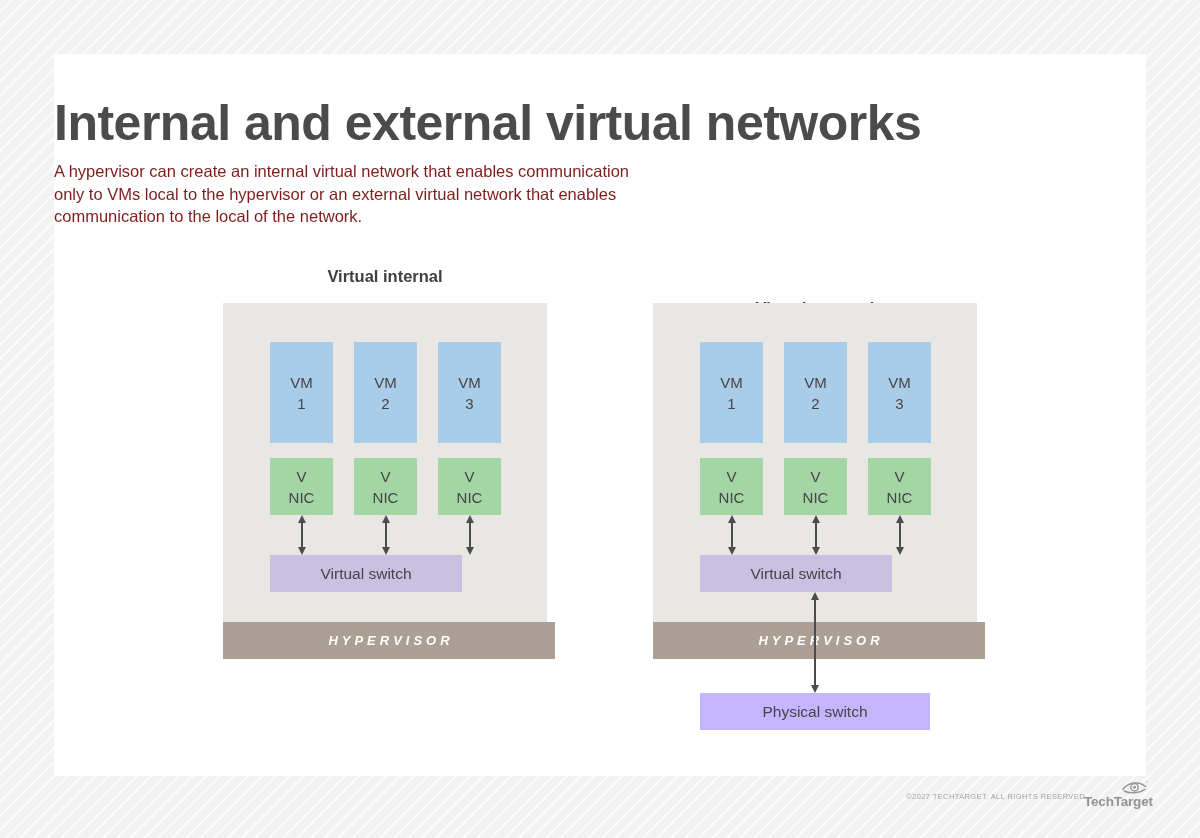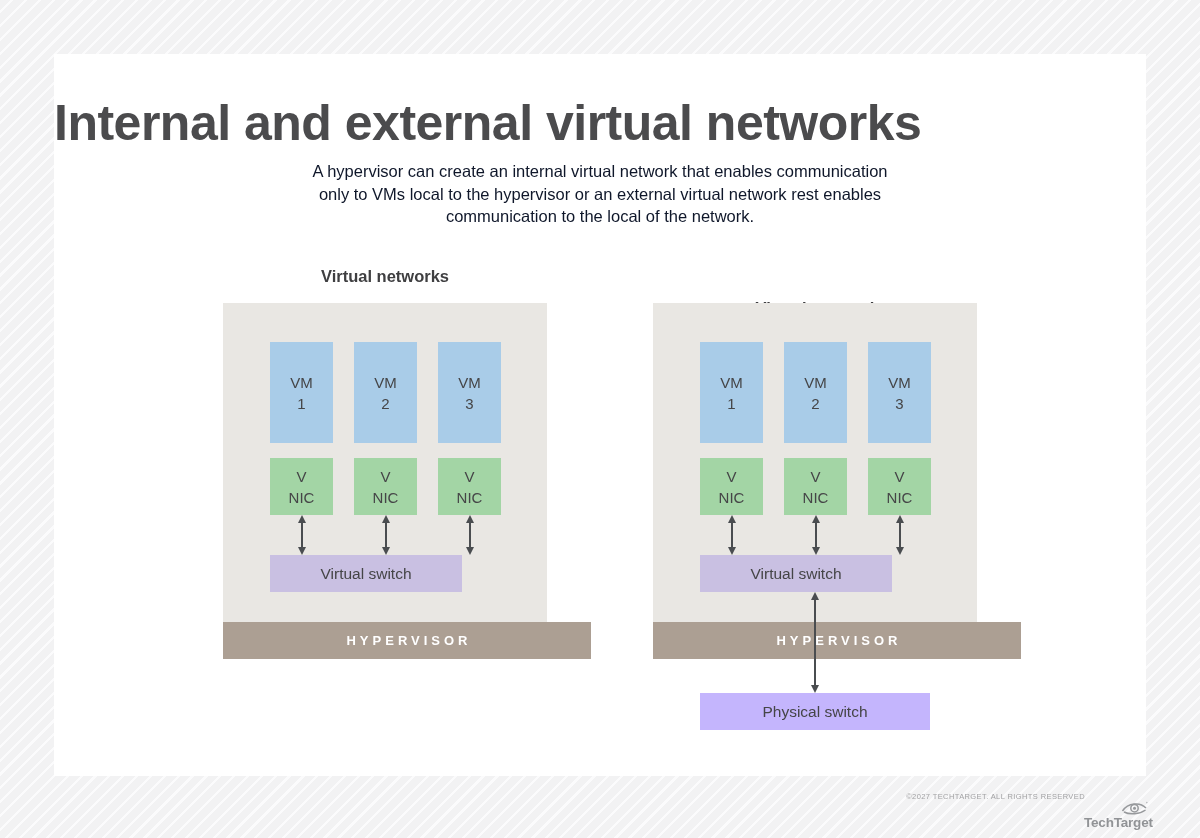--- a/index.html
+++ b/index.html
@@ -17,45 +17,45 @@
     width:1092px; height:722px;
     background:#ffffff;
   }
   .main-title {
     position:absolute; top:44px; left:0; width:100%;
     font-size:50px; font-weight:700; letter-spacing:-0.5px;
     color:#4b4b4d; line-height:1;
   }
   .subtitle {
     position:absolute; top:106px; left:0; width:100%;
-    text-align:center;
     font-size:16.5px; line-height:22.5px;
-    color:#0f172a;
+    color:#7f1d1d;
   }
   .diagram-title {
     position:absolute; top:212px; width:324px;
     text-align:center;
     font-size:16.5px; font-weight:700; line-height:20px;
     color:#3f3f41;
   }
   .t-int { left:169px; }
   .t-ext { left:599px;margin-top:32px; }
   .panel {
     position:absolute; top:249px; width:324px; height:319px;
     background:#e9e7e3;
   }
   .p-int { left:169px; }
   .p-ext { left:599px; }
   .hypbar {
-    position:absolute; top:568px; width:368px; height:37px;
+    position:absolute; top:568px; width:332px; height:37px;
     background:#ac9f93;
     color:#ffffff; font-size:13px; font-weight:700;
     letter-spacing:4px; text-indent:4px;
     text-align:center; line-height:37px;
     z-index:1;
+    font-style:italic;
   }
   .h-int { left:169px; }
   .h-ext { left:599px; }
   .vmbox {
     position:absolute; top:39px; width:63px; height:101px;
     background:#a9cce8;
     display:flex; flex-direction:column; align-items:center; justify-content:center;
     font-size:15px; line-height:21px; color:#454547; text-align:center;
   }
   .nicbox {
@@ -92,44 +92,44 @@
   .a-long {
     left:760px; top:545px; height:87px; z-index:2;
   }
   
   .copyright {
     position:absolute; top:792px; right:115px;
     font-size:7.5px; letter-spacing:0.4px;
     color:#a2a2a4; line-height:10px;
   }
   .logo {
-    position:absolute; top:801px; right:52px;
+    position:absolute; top:780px; right:52px;
     width:64px; text-align:center; color:#919396;
     line-height:1;
   }
   .logo-eye { display:block; margin:0 0 1px auto; }
   .logo-text {
     font-size:13.5px; font-weight:700; letter-spacing:-0.2px;
     color:#919396;
   }
 </style>
 </head>
 <body>
 
 <div class="card">
 
   <h1 class="main-title">Internal and external virtual networks</h1>
 
   <div class="subtitle">
     <div>A hypervisor can create an internal virtual network that enables communication</div>
-    <div>only to VMs local to the hypervisor or an external virtual network rest enables</div>
+    <div>only to VMs local to the hypervisor or an external virtual network that enables</div>
     <div>communication to the local of the network.</div>
   </div>
 
-  <div class="diagram-title t-int">Virtual networks</div>
+  <div class="diagram-title t-int">Virtual internal</div>
 
   <div class="panel p-int">
     <div class="vmbox c1">
       <div>VM</div>
       <div>1</div>
     </div>
     <div class="vmbox c2">
       <div>VM</div>
       <div>2</div>
     </div>

